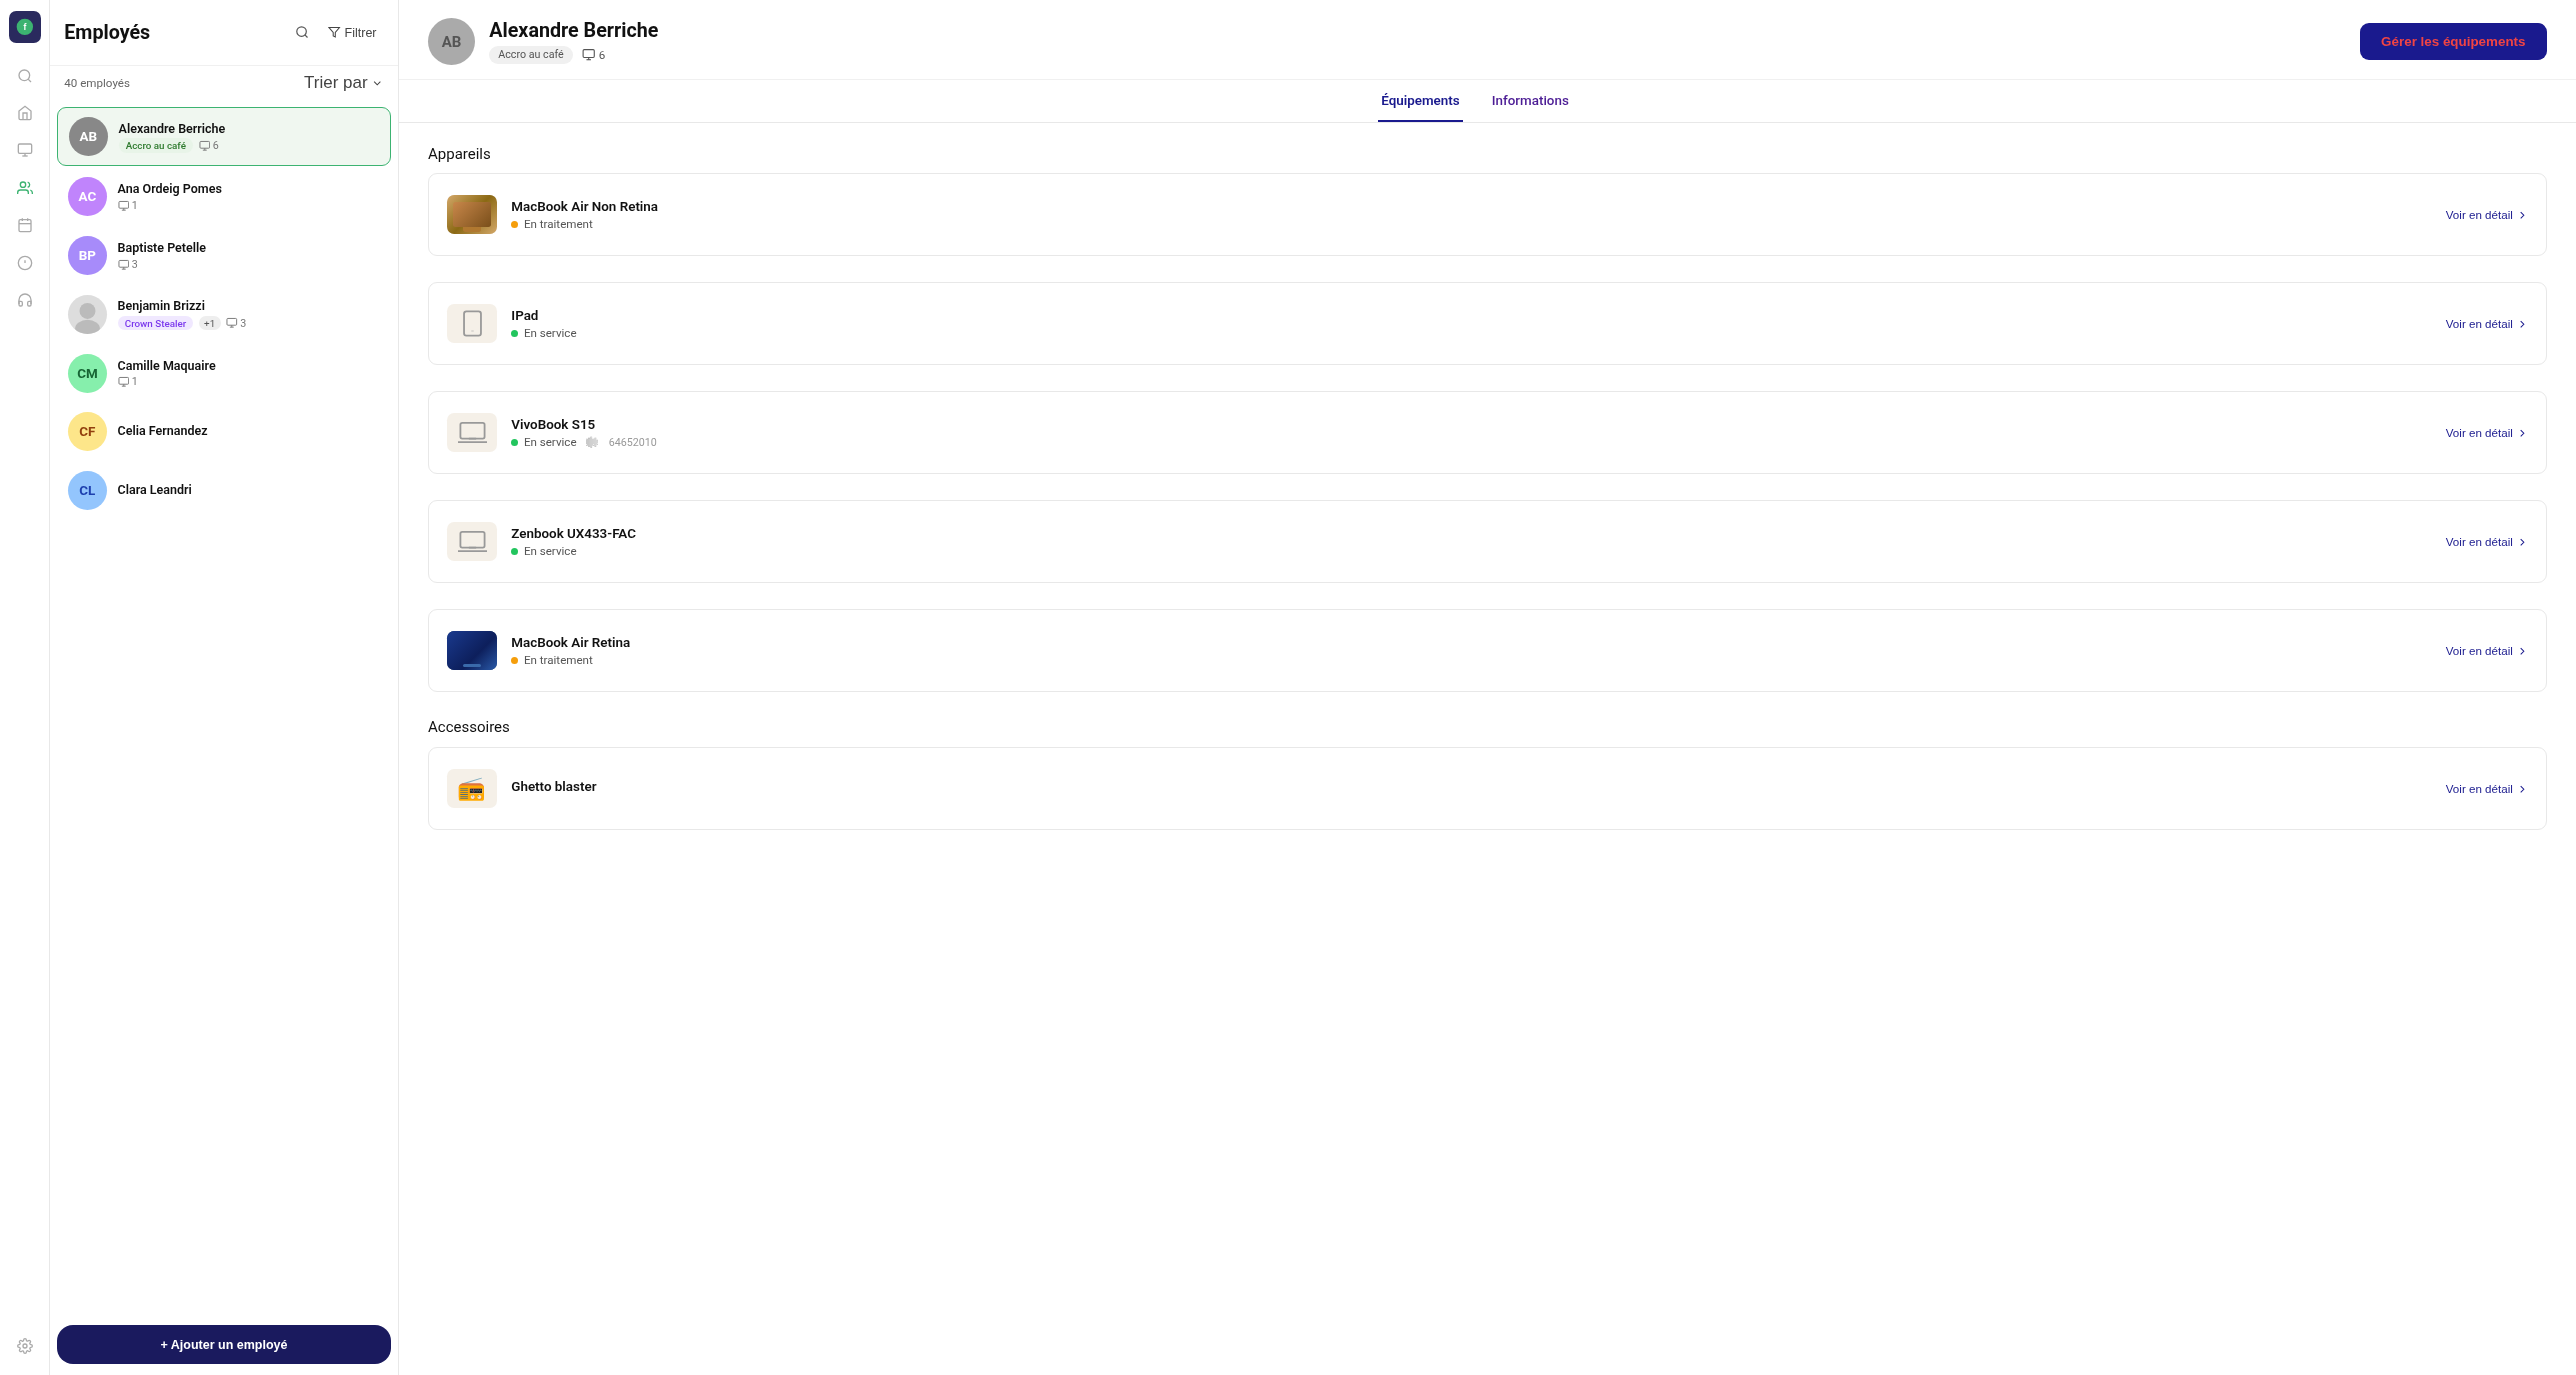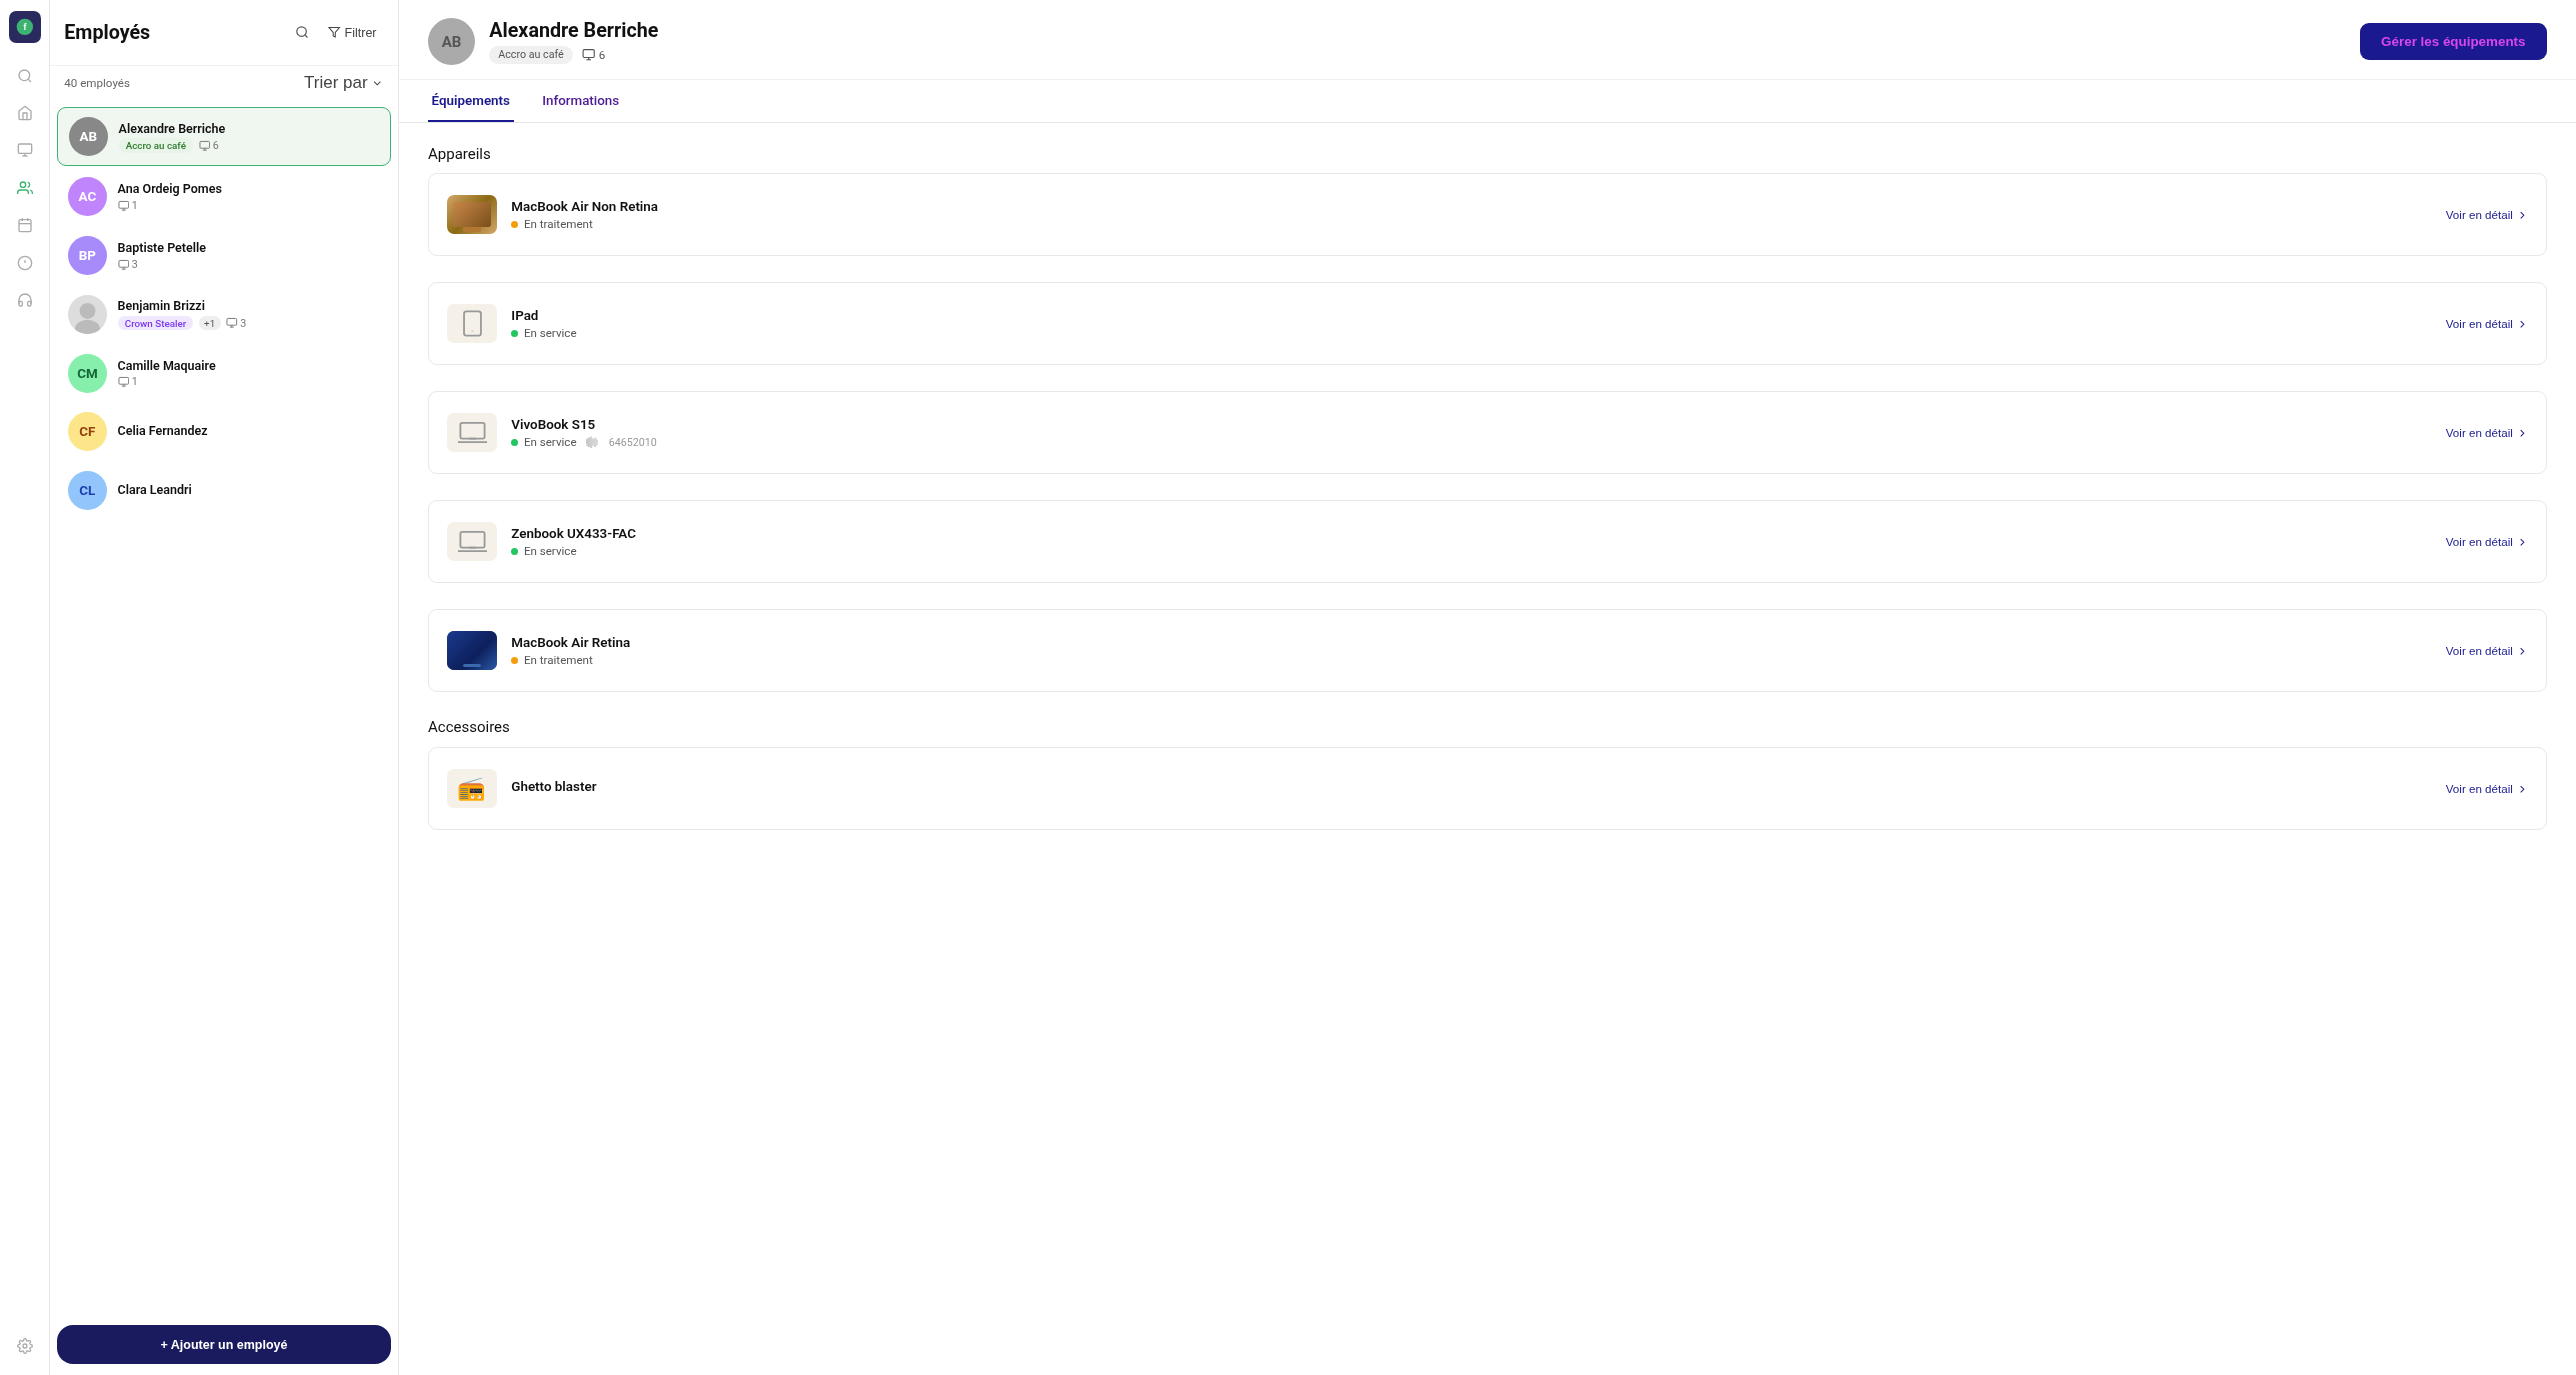--- a/index.html
+++ b/index.html
@@ -147,30 +147,31 @@
     .main-user-info {}
     .main-user-name { font-size: 19.7px; font-weight: 700; color: #111; margin-bottom: 3.6px; }
     .main-user-meta { display: flex; align-items: center; gap: 9px; }
     .tag-badge {
       background: #f0f0f0; color: #555;
       padding: 2.7px 9px; border-radius: 10.7px; font-size: 10.7px;
     }
     .device-badge { display: flex; align-items: center; gap: 3.6px; color: #555; font-size: 11.6px; }
 
     .manage-btn {
-      background: #1a1a8e; color: #d946ef;
+      background: #1a1a8e; color: #ef4444;
       border: none; border-radius: 9px;
       padding: 10.7px 21.5px; font-size: 13.4px; font-weight: 600;
       cursor: pointer;
     }
 
     .tabs {
       display: flex; gap: 0;
       padding: 0 29px;
       border-bottom: 0.9px solid #e8e8e8;
+      justify-content: center;
     }
     .tab {
       padding: 12.5px 3.6px; margin-right: 25px;
       font-size: 13.4px; font-weight: 500; color: #4c1d95;
       cursor: pointer; border-bottom: 2.7px solid transparent;
       transition: all 0.15s;
     }
     .tab.active { color: #1a1a8e; border-bottom-color: #1a1a8e; font-weight: 600; }
 
     .content-area {

